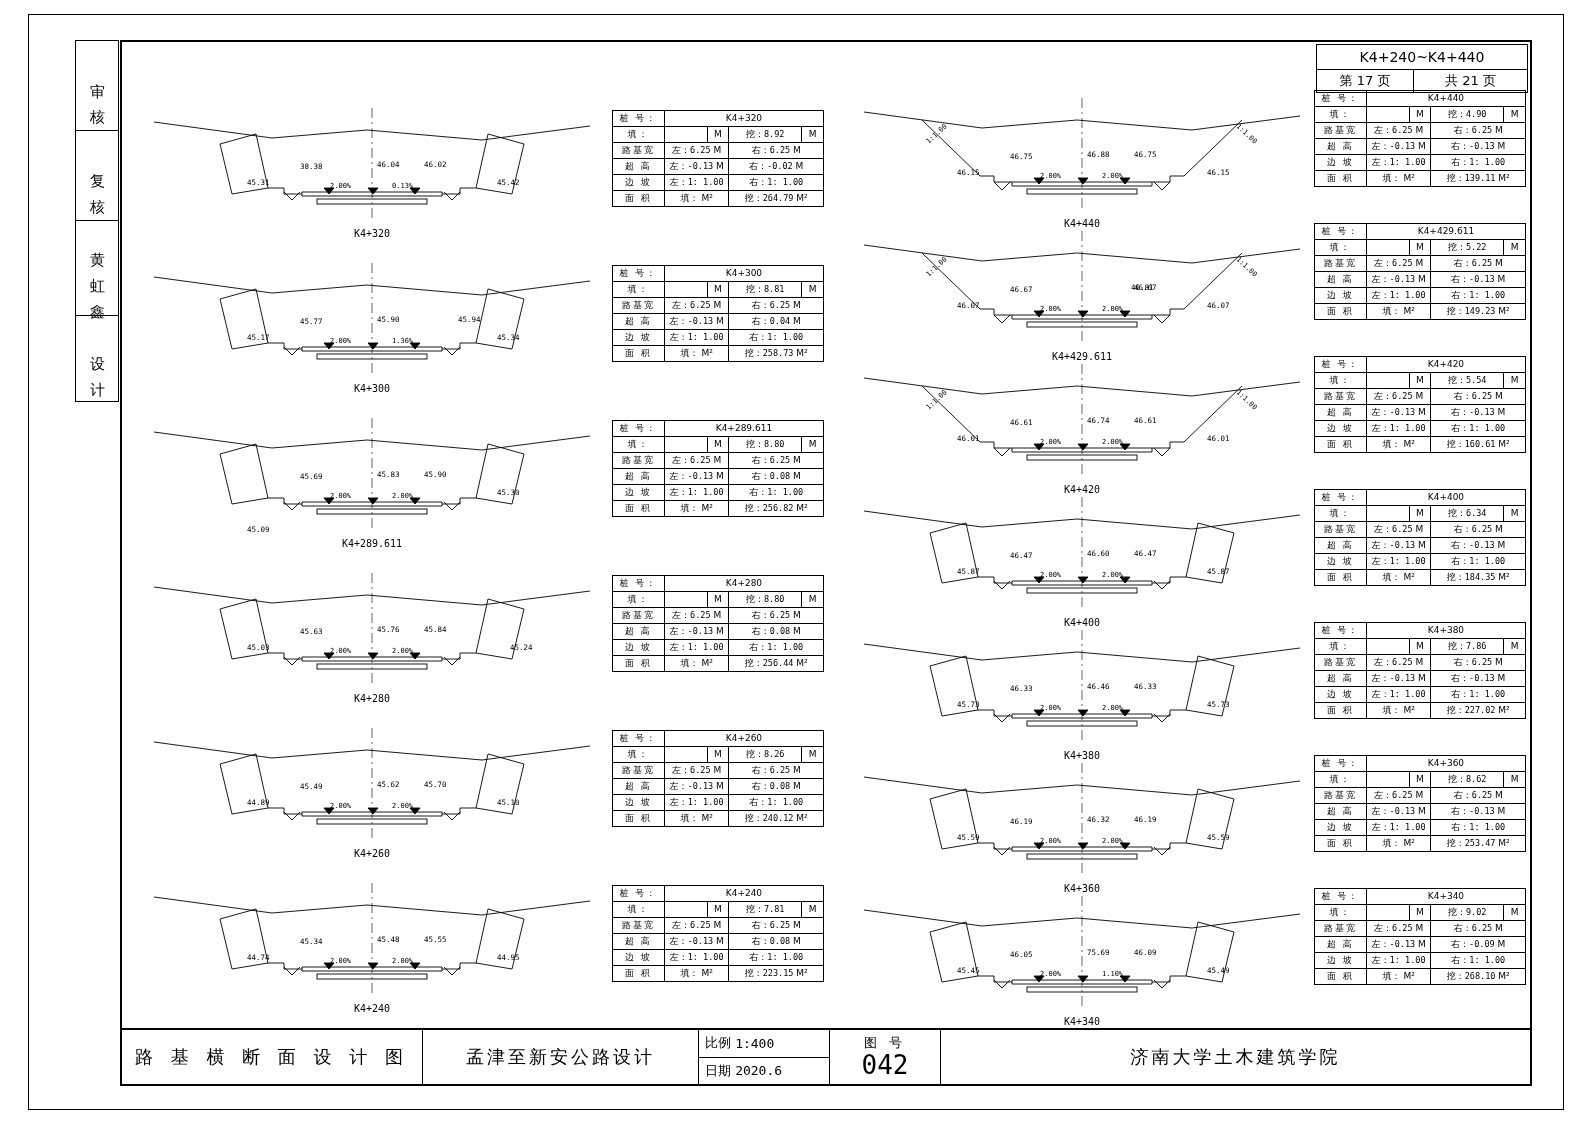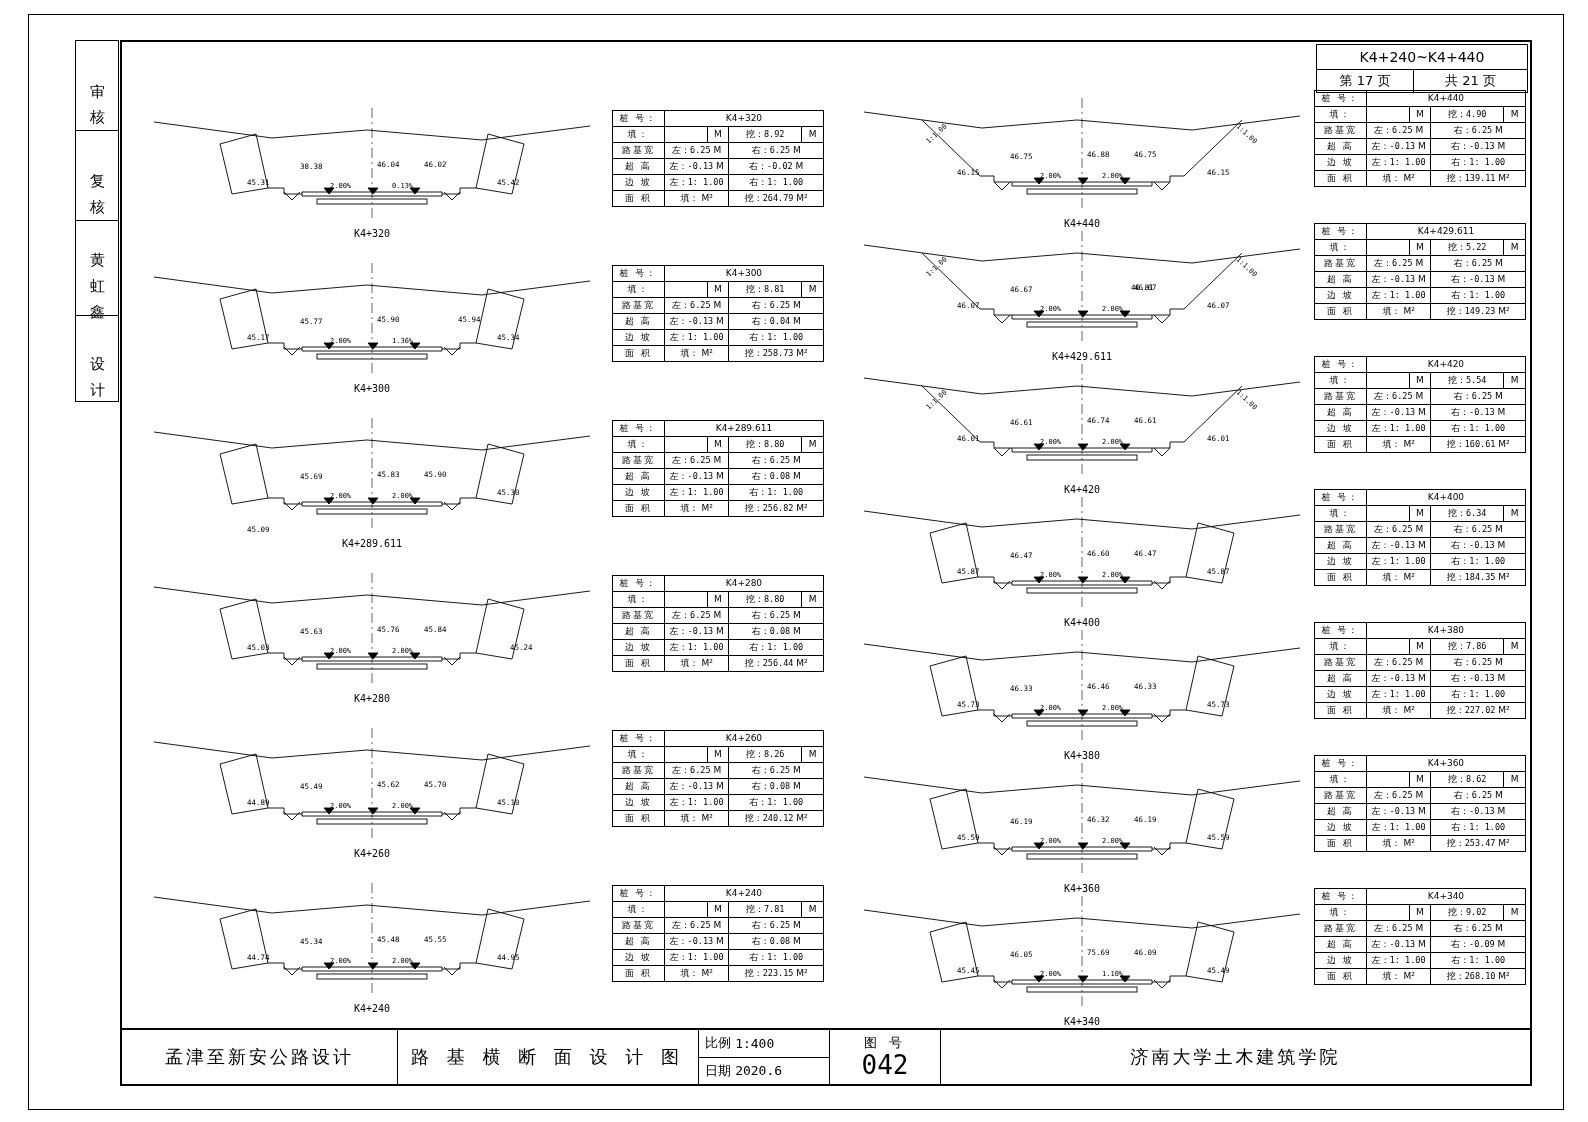--- a/index.html
+++ b/index.html
@@ -943,25 +943,25 @@
      <td class="lbl">面  积</td>
      <td colspan="2"><span>填：</span><span class="tnum"></span> <span>M²</span></td>
      <td colspan="2"><span>挖：</span><span class="tnum">268.10</span> <span>M²</span></td>
    </tr>
             </tbody>
           </table>
         </div>
       </div>
 
     <div class="titlebar">
+      <div class="seg" style="width:300px;">
+          <span class="cn big spaced">路 基 横 断 面 设 计 图</span>
+        </div>
       <div class="seg" style="width:275px;">
           <span class="cn big">孟津至新安公路设计</span>
-        </div>
-      <div class="seg" style="width:300px;">
-          <span class="cn big spaced">路 基 横 断 面 设 计 图</span>
         </div>
       <div class="seg" style="width:130px;padding:0;">
         <div class="stack">
           <div><span class="cn">比例</span>&nbsp;<span class="tnum" style="font-size:13px;">1:400</span></div>
           <div><span class="cn">日期</span>&nbsp;<span class="tnum" style="font-size:13px;">2020.6</span></div>
         </div>
       </div>
       <div class="seg" style="width:110px;">
         <div class="dwgno">
           <span class="t1 cn">图 号</span>

